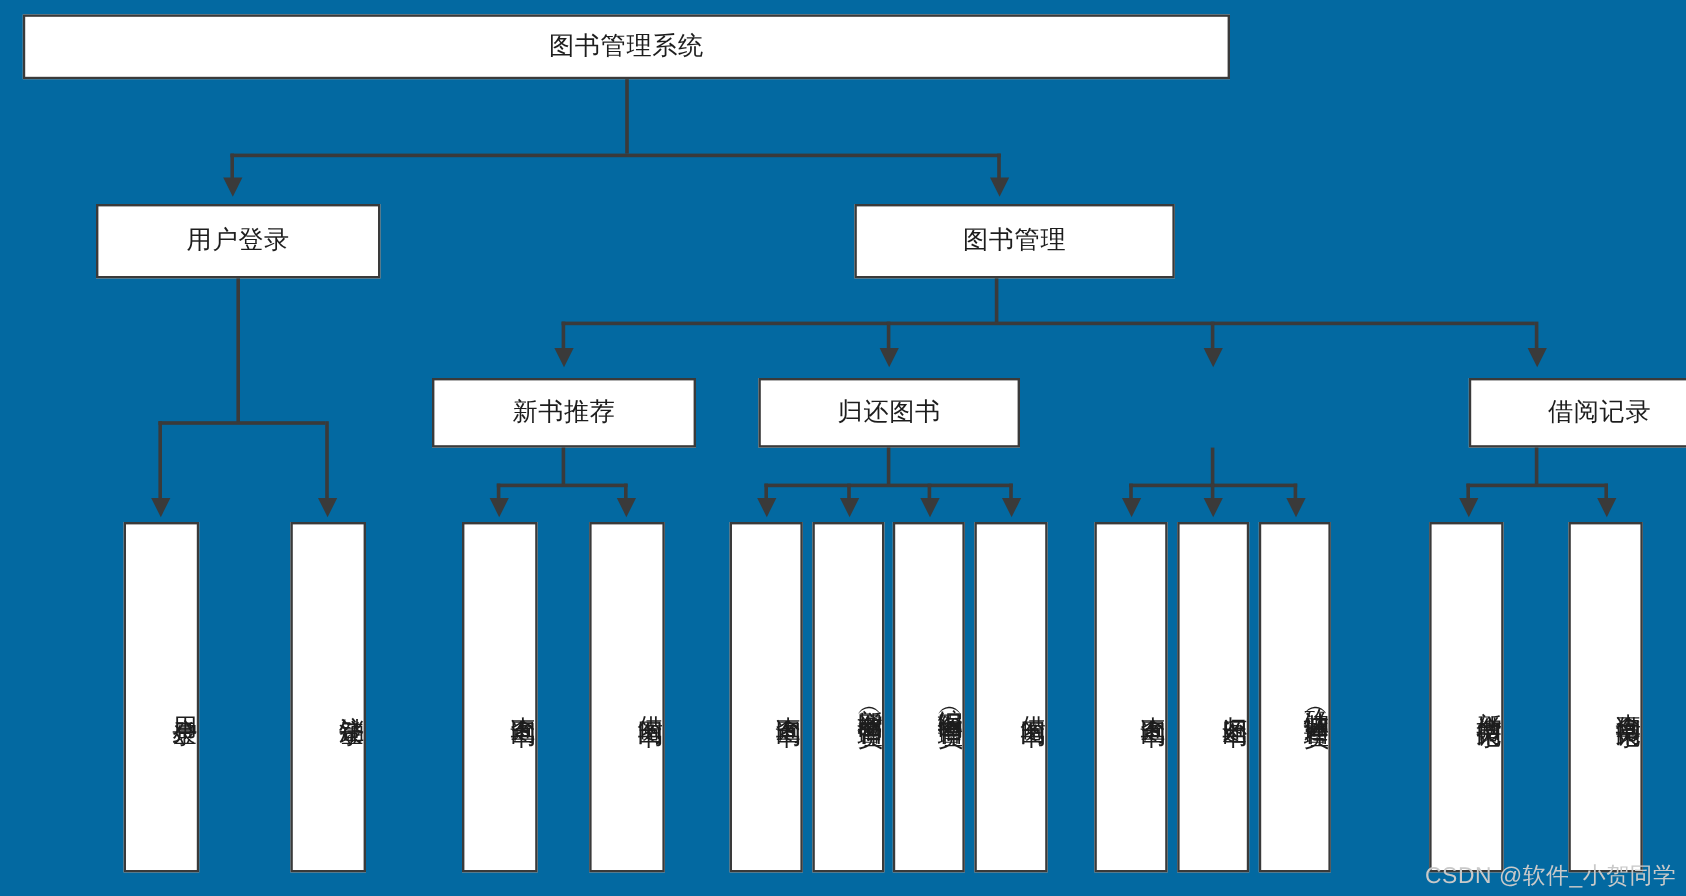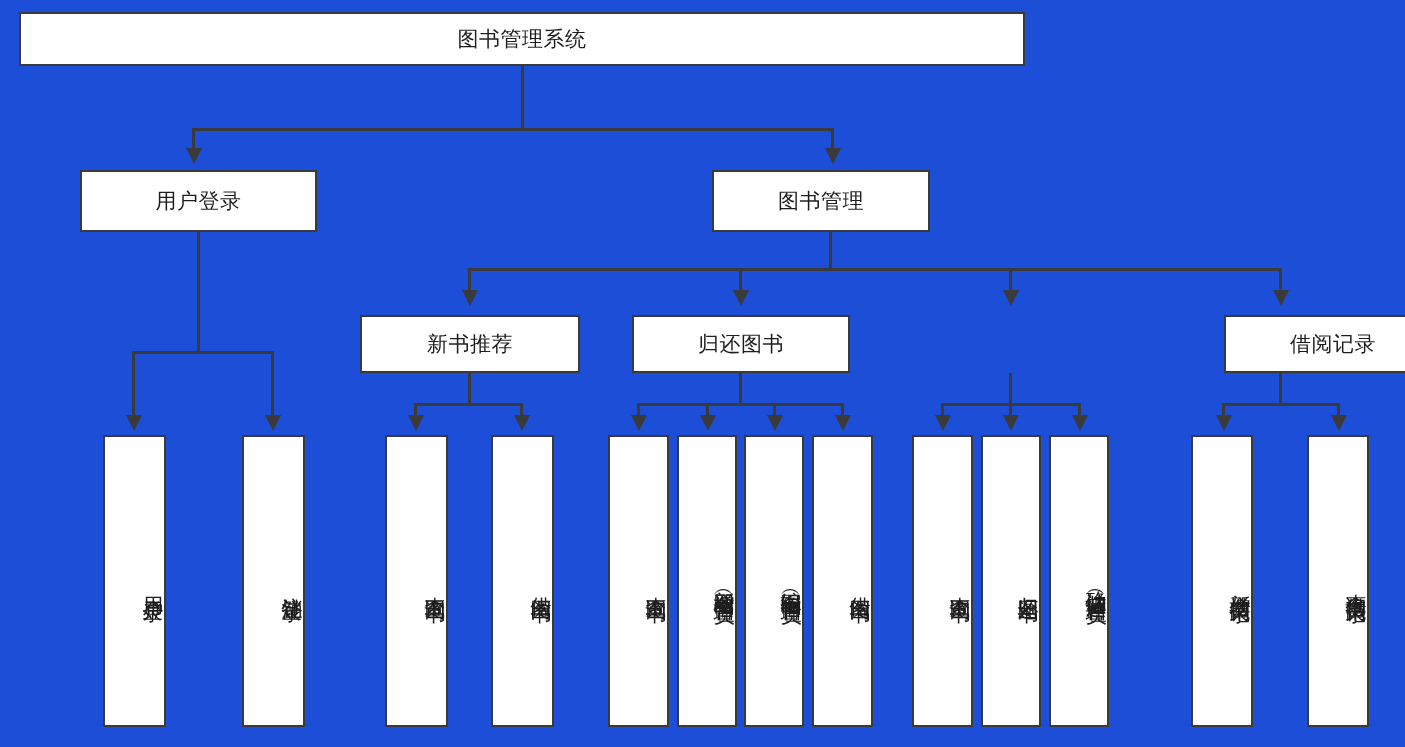--- a/index.html
+++ b/index.html
@@ -4,21 +4,21 @@
 <style>
   html,body{margin:0;padding:0;background:#ffffff;}
   body{
     font-family:"Liberation Sans","DejaVu Sans",sans-serif;
     -webkit-font-smoothing:antialiased;
   }
   #canvas{
     position:relative;
     width:1405px;
     height:747px;
-    background:#1d4ed8;
+    background:#0369a1;
     overflow:hidden;
   }
 
   
   .node{
     position:absolute;
     box-sizing:border-box;
     background:#ffffff;
     border:2px solid #3a3a3a;
     display:flex;
@@ -94,21 +94,21 @@
   <div class="hline" style="left:192px;top:128px;width:642px;"></div>
 
   <div class="vline" style="left:192px;top:128px;height:22px;"></div>
   <div class="arrow" style="left:186px;top:148px;"></div>
   <div class="vline" style="left:831px;top:128px;height:22px;"></div>
   <div class="arrow" style="left:825px;top:148px;"></div>
 
   <div class="node horiz" style="left:80px;top:170px;width:237px;height:62px;">
     <span>用户登录</span>
   </div>
-  <div class="node horiz" style="left:712px;top:170px;width:218px;height:62px;">
+  <div class="node horiz" style="left:712px;top:170px;width:267px;height:62px;">
     <span>图书管理</span>
   </div>
 
   <div class="vline" style="left:197px;top:232px;height:121px;"></div>
   <div class="hline" style="left:132px;top:351px;width:139px;"></div>
   <div class="vline" style="left:132px;top:351px;height:66px;"></div>
   <div class="arrow" style="left:126px;top:415px;"></div>
   <div class="vline" style="left:271px;top:351px;height:66px;"></div>
   <div class="arrow" style="left:265px;top:415px;"></div>
 
@@ -204,14 +204,15 @@
     <span>确认归还（管理员）</span>
   </div>
 
   <div class="node vert tall" style="left:1191px;top:435px;width:62px;height:292px;">
     <span>新增借阅记录</span>
   </div>
   <div class="node vert tall" style="left:1307px;top:435px;width:62px;height:292px;">
     <span>查询借阅记录</span>
   </div>
 
+  <div id="watermark">CSDN @软件_小贺同学</div>
 
 </div>
 
 </body></html>

